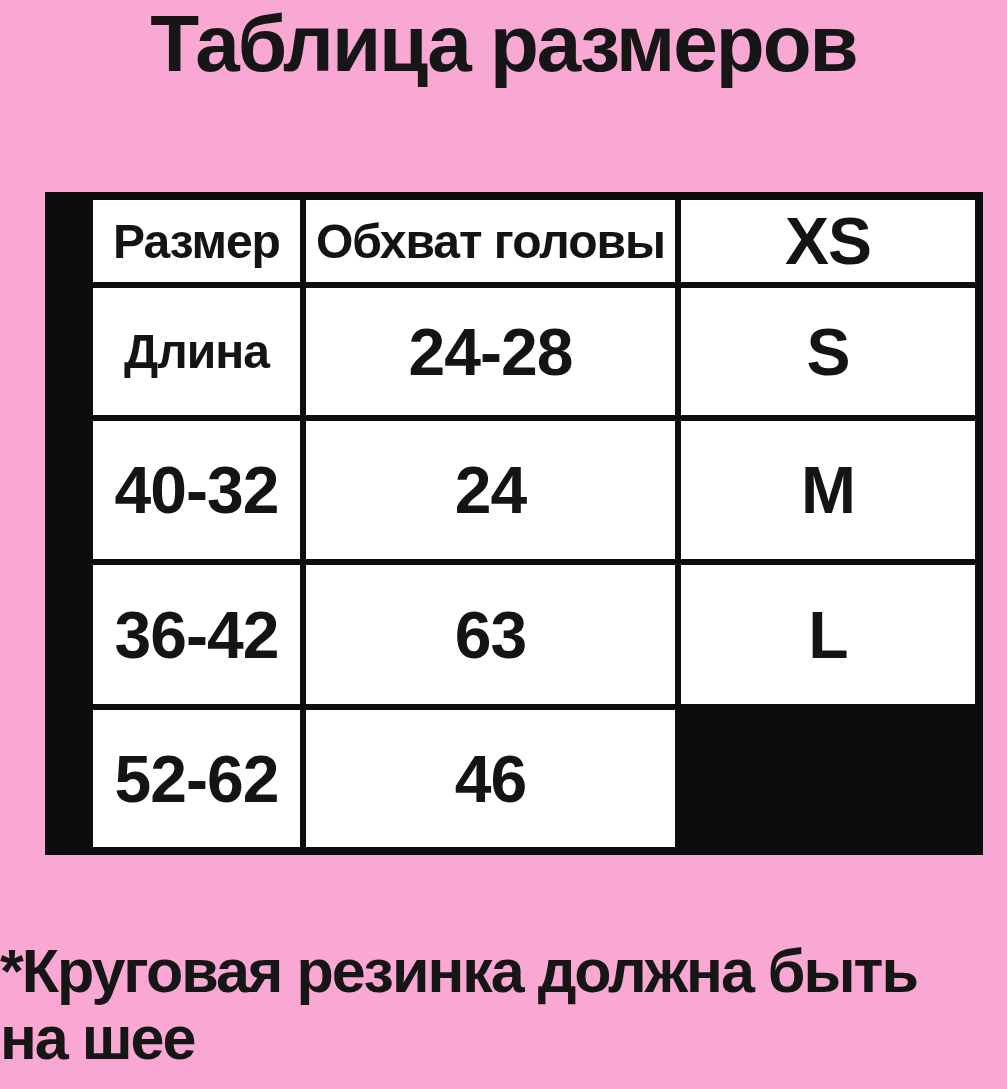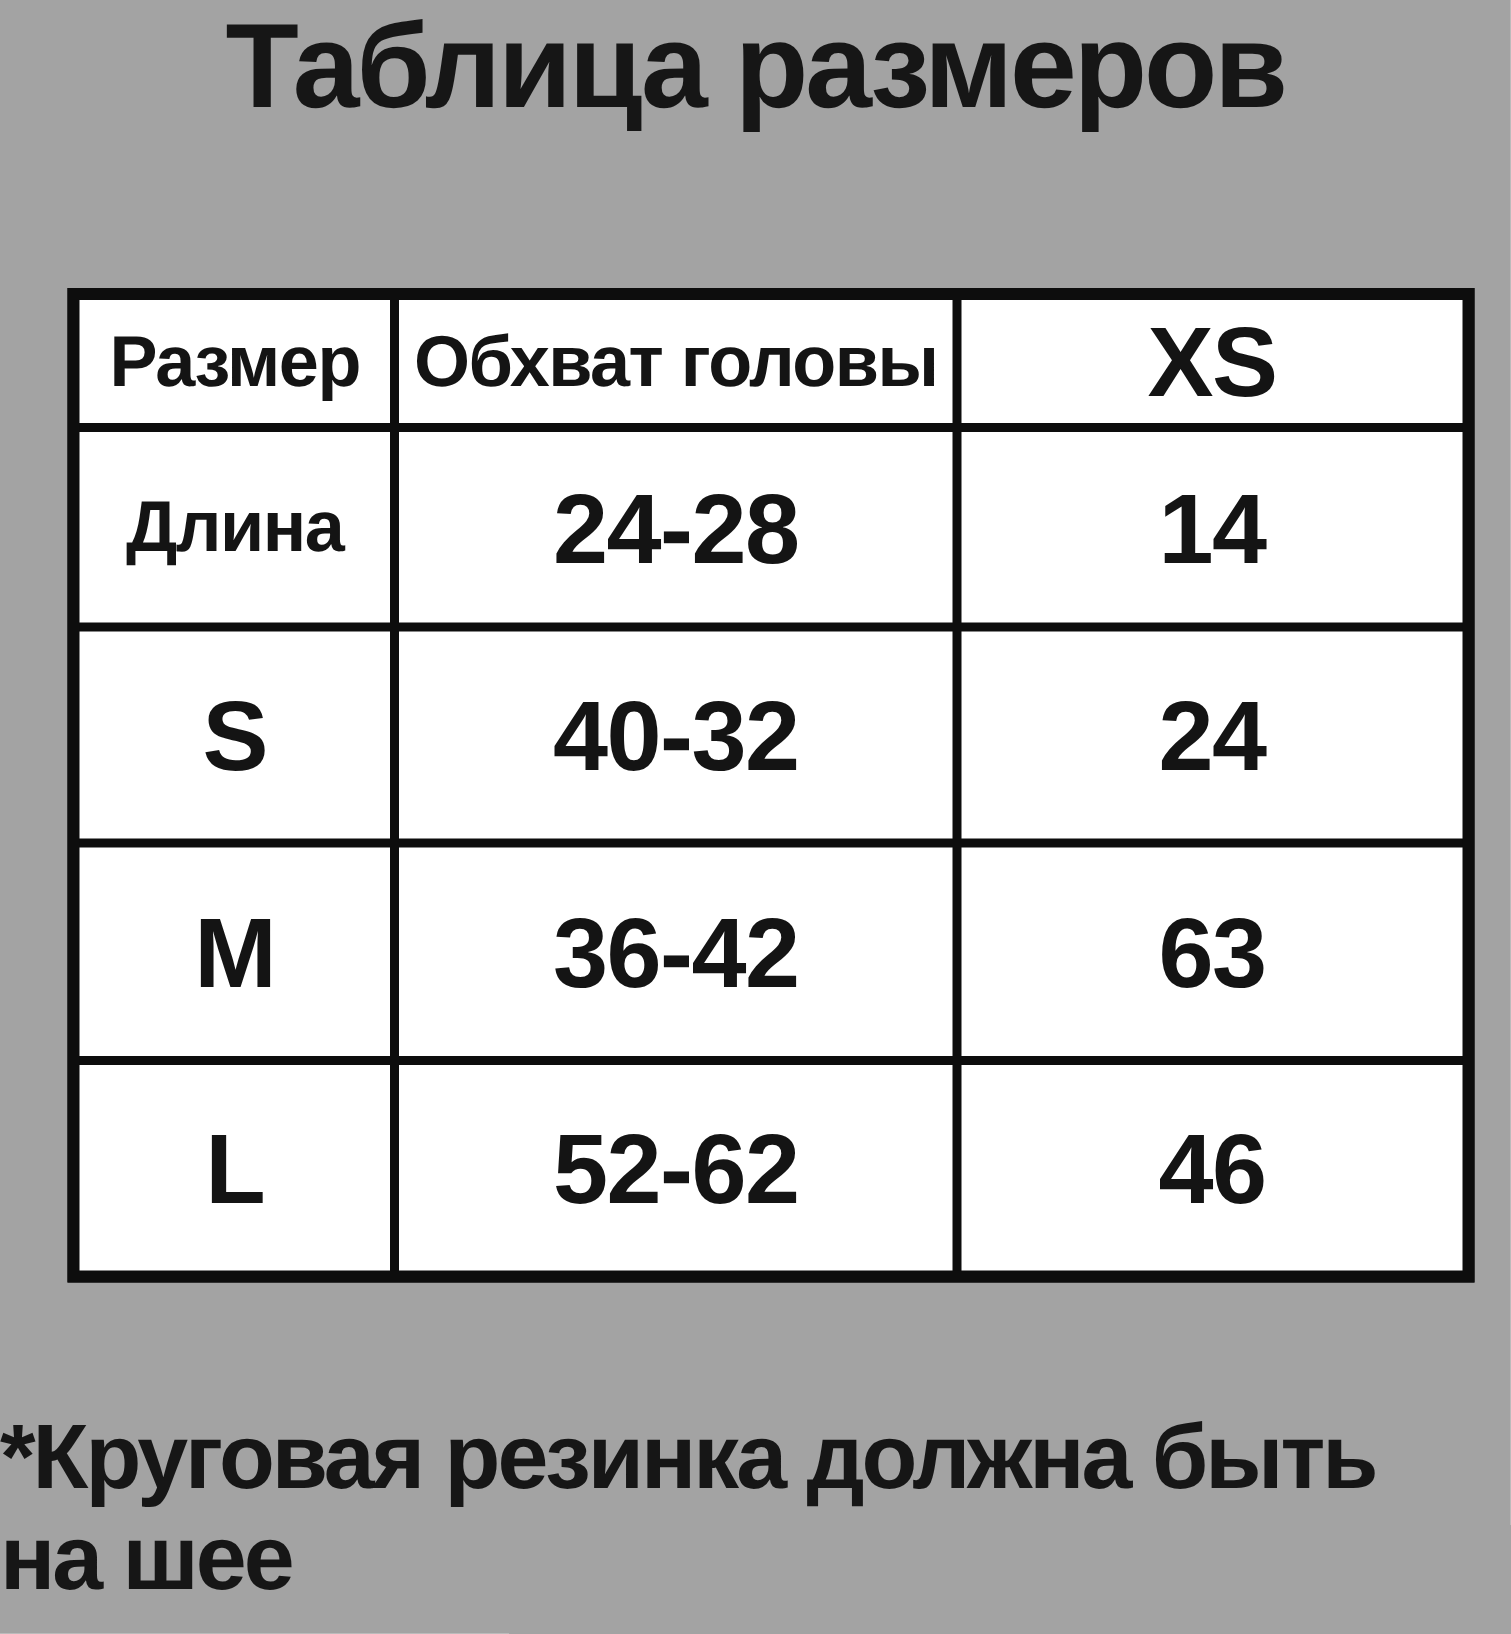--- a/index.html
+++ b/index.html
@@ -4,21 +4,21 @@
 <style>
   html, body {
     margin: 0;
     padding: 0;
     background: #ffffff;
   }
   .page {
     position: relative;
     width: 1007px;
     height: 1089px;
-    background: #a3a3a3;
+    background: #f9a8d4;
     font-family: "Liberation Sans", sans-serif;
     font-weight: bold;
     color: #141414;
     overflow: hidden;
   }
   .title {
     position: absolute;
     top: 0px;
     left: 0;
     width: 100%;
@@ -34,20 +34,21 @@
     top: 192px;
     width: 938px;
     height: 663px;
     box-sizing: border-box;
     background: #0d0d0d;
     border: 8px solid #0d0d0d;
     display: grid;
     grid-template-columns: 207px 369px 1fr;
     grid-template-rows: 82px 127px 138px 139px 1fr;
     gap: 6px;
+    padding-left: 40px;
   }
   .cell {
     background: #ffffff;
     display: flex;
     align-items: center;
     justify-content: center;
     white-space: nowrap;
   }
   .cell.header {
     font-size: 48px;
@@ -77,21 +78,20 @@
   <div class="title">Таблица размеров</div>
 
   <div class="size-table">
 
     <div class="cell header">Размер</div>
     <div class="cell header">Обхват головы</div>
     <div class="cell data">XS</div>
 
     <div class="cell header">Длина</div>
     <div class="cell data">24-28</div>
-    <div class="cell data">14</div>
 
     <div class="cell data">S</div>
     <div class="cell data">40-32</div>
     <div class="cell data">24</div>
 
     <div class="cell data">M</div>
     <div class="cell data">36-42</div>
     <div class="cell data">63</div>
 
     <div class="cell data">L</div>

